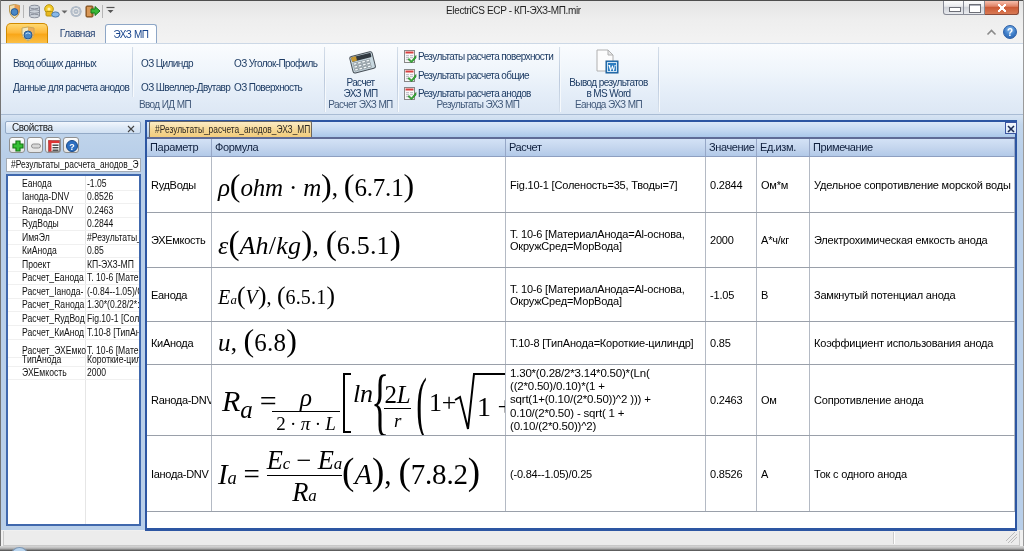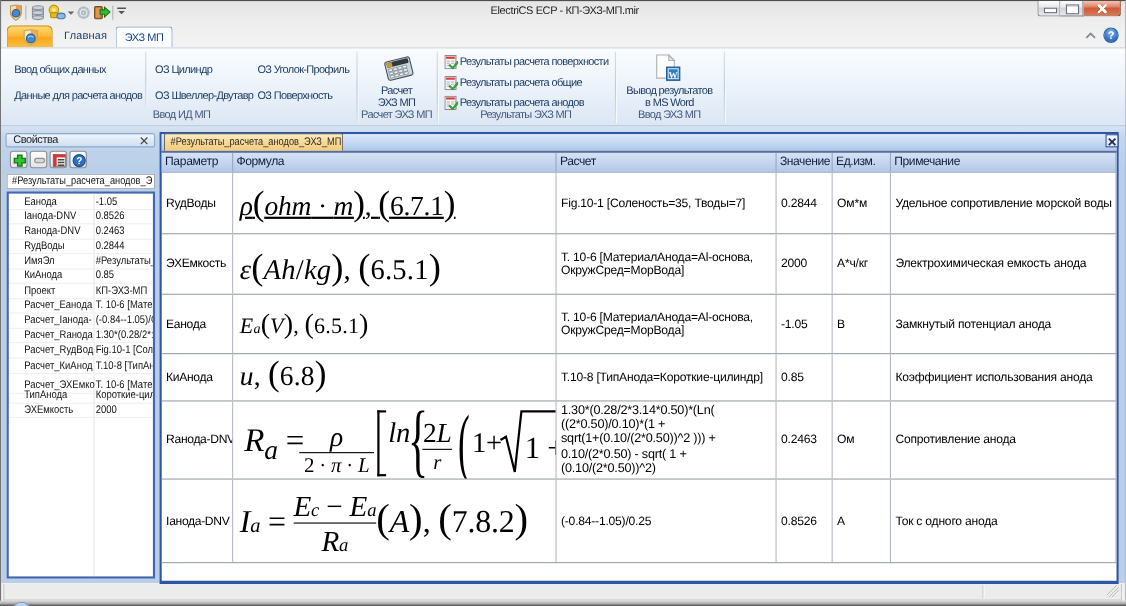--- a/index.html
+++ b/index.html
@@ -15,21 +15,21 @@
 .wb{height:14px;border:1px solid #878a95;border-top:none;position:relative;background:linear-gradient(180deg,#fdfdfd 0,#e9eaed 40%,#d0d3d9 50%,#e9ebef 100%);}
 .wb.min{width:21px;border-radius:0 0 0 3px;}
 .wb.max{width:21px;border-left:none;}
 .wb.cls{width:34px;border-left:none;border-radius:0 0 3px 0;background:linear-gradient(180deg,#f8c0ae 0,#e08468 40%,#cc5a36 50%,#d87953 100%);border-color:#8c4a38;}
 .wb.min:after{content:"";position:absolute;left:5px;top:6px;width:10px;height:3px;background:#fff;border:1px solid #6d6f77;}
 .wb.max:after{content:"";position:absolute;left:5px;top:3px;width:10px;height:7px;background:#fff;border:1px solid #6d6f77;box-shadow:inset 0 1px 0 #aeb2bc;}
 .wb.cls:after{content:"";position:absolute;left:13px;top:3px;width:8px;height:8px;background:linear-gradient(45deg,transparent 40%,#fff 40%,#fff 60%,transparent 60%),linear-gradient(-45deg,transparent 40%,#fff 40%,#fff 60%,transparent 60%);}
 
 #appbtn{position:absolute;left:6px;top:23px;width:42px;height:20px;border-radius:5px 5px 0 0;background:linear-gradient(180deg,#ffd972 0,#fdb83a 45%,#f9a719 55%,#fbbf45 100%);border:1px solid #d08a00;border-bottom:none;}
 .rtab{position:absolute;top:25px;height:18px;font-size:10px;letter-spacing:-0.4px;color:#1e3c6e;text-align:center;line-height:18px;}
-#tab1{left:50px;width:55px;font-family:Liberation Mono, monospace;}
+#tab1{left:50px;width:55px;}
 #tab2{left:105px;top:24px;height:19px;width:52px;background:#fdfeff;border:1px solid #8da6c6;border-bottom:none;border-radius:3px 3px 0 0;color:#15428b;line-height:19px;}
 
 #helpbtn{position:absolute;left:1003px;top:25px;width:14px;height:14px;border-radius:50%;background:radial-gradient(circle at 50% 30%,#8cbcec 0,#3c7cc8 55%,#2a5ea6 100%);color:#fff;font-size:10px;font-weight:bold;text-align:center;line-height:14px;border:1px solid #2a5ea6;}
 
 #ribbon{position:absolute;left:1px;top:43px;width:1022px;height:72px;background:linear-gradient(180deg,#fafcfe 0,#eff5fb 40%,#e4edf8 72%,#dce7f4 100%);border-top:1px solid #ccd8e6;border-bottom:1px solid #a9bcd4;}
 .gsep{position:absolute;top:3px;bottom:2px;width:1px;background:linear-gradient(180deg,#d4dee9 0,#bccadd 50%,#d6e0ec 100%);box-shadow:1px 0 0 #f6f9fc;}
 .glabel{position:absolute;bottom:3px;height:12px;font-size:10px;letter-spacing:-0.6px;color:#41597a;text-align:center;line-height:12px;white-space:nowrap;}
 .rbtn{position:absolute;font-size:10px;letter-spacing:-0.6px;color:#1e3c64;white-space:nowrap;}
 
 #client{position:absolute;left:1px;top:115px;width:1022px;height:415px;background:linear-gradient(180deg,#d7e4f3 0,#c2d6ec 10px,#b9cfe9 40px,#b9cfe9 100%);}
@@ -182,21 +182,21 @@
   <div class="glabel" style="left:396px;width:162px;">Результаты ЭХЗ МП</div>
   <div class="gsep" style="left:558px;"></div>
   <svg style="position:absolute;left:595px;top:5px;" width="24" height="25" viewBox="0 0 24 25">
     <path d="M1 1 L12 1 L17 6 L17 22 L1 22 Z" fill="#fcfcfc" stroke="#b0b0b0"></path>
     <path d="M12 1 L12 6 L17 6 Z" fill="#e8e8e8" stroke="#b0b0b0"></path>
     <rect x="10" y="12" width="12" height="12" fill="#2d7dc1" stroke="#1a5a94"></rect>
     <rect x="11.5" y="13.5" width="9" height="9" fill="none" stroke="#cfe4f4" stroke-width="1"></rect>
     <text x="16" y="21.5" font-size="8" font-weight="bold" fill="#fff" text-anchor="middle" font-family="Liberation Serif">W</text>
   </svg>
   <div class="rbtn" style="left:558px;top:33px;width:99px;text-align:center;line-height:11px;">Вывод результатов<br>в MS Word</div>
-  <div class="glabel" style="left:558px;width:99px;">Ввод ЭХЗ МП</div>
+  <div class="glabel" style="left:558px;width:99px;">Еанода ЭХЗ МП</div>
   <div class="gsep" style="left:657px;"></div>
 <svg style="position:absolute;left:403px;top:6px;" width="13" height="13" viewBox="0 0 13 13">
       <rect x="0.5" y="0.5" width="10" height="12" fill="#f8f8f8" stroke="#888"></rect>
       <rect x="1.5" y="1.5" width="8" height="2" fill="#d84040"></rect>
       <g fill="#c0c0c8">
         <rect x="2" y="5" width="3" height="1.2"></rect>
         <rect x="6" y="5" width="3" height="1.2"></rect>
         <rect x="2" y="7" width="3" height="1.2"></rect>
         <rect x="6" y="7" width="3" height="1.2"></rect>
         <rect x="2" y="9" width="3" height="1.2"></rect>
@@ -334,21 +334,21 @@
         <div class="hc col0">Параметр</div>
           <div class="hc col1">Формула</div>
           <div class="hc col2">Расчет</div>
           <div class="hc col3">Значение</div>
           <div class="hc col4">Ед.изм.</div>
           <div class="hc col5">Примечание</div>
       </div>
     <div class="trow" style="top: 18px; height: 56px;">
           <div class="tc col0">RудВоды</div>
           <div class="tc col1">
-            <span class="fm" style="font-size:25px;letter-spacing:-0.2px;margin-top:7px;text-decoration:underline;"><i>ρ</i><span class="pr">(</span><i>ohm</i> · <i>m</i><span class="pr">)</span>, <span class="pr">(</span>6.7.1<span class="pr">)</span></span>
+            <span class="fm" style="font-size:25px;letter-spacing:-0.2px;margin-top:7px;"><i>ρ</i><span class="pr">(</span><i>ohm</i> · <i>m</i><span class="pr">)</span>, <span class="pr">(</span>6.7.1<span class="pr">)</span></span>
           </div>
           <div class="tc col2">
             <div>Fig.10-1 [Соленость=35, Тводы=7]</div>
           </div>
           <div class="tc col3">0.2844</div>
           <div class="tc col4">Ом*м</div>
           <div class="tc col5">Удельное сопротивление морской воды</div>
         </div>
         <div class="trow" style="top: 74px; height: 55px;">
           <div class="tc col0">ЭХЕмкость</div>

